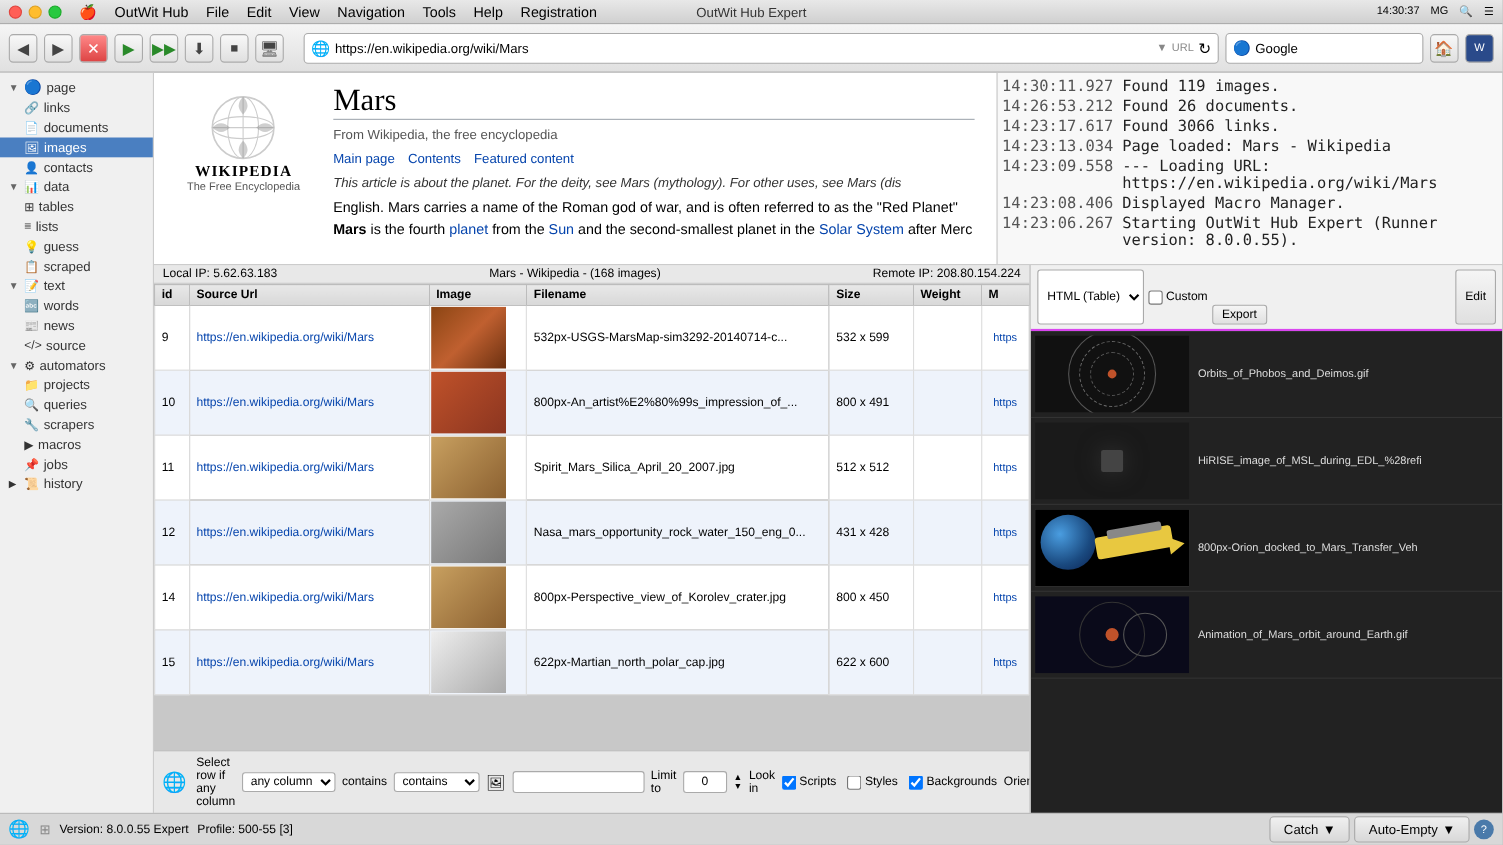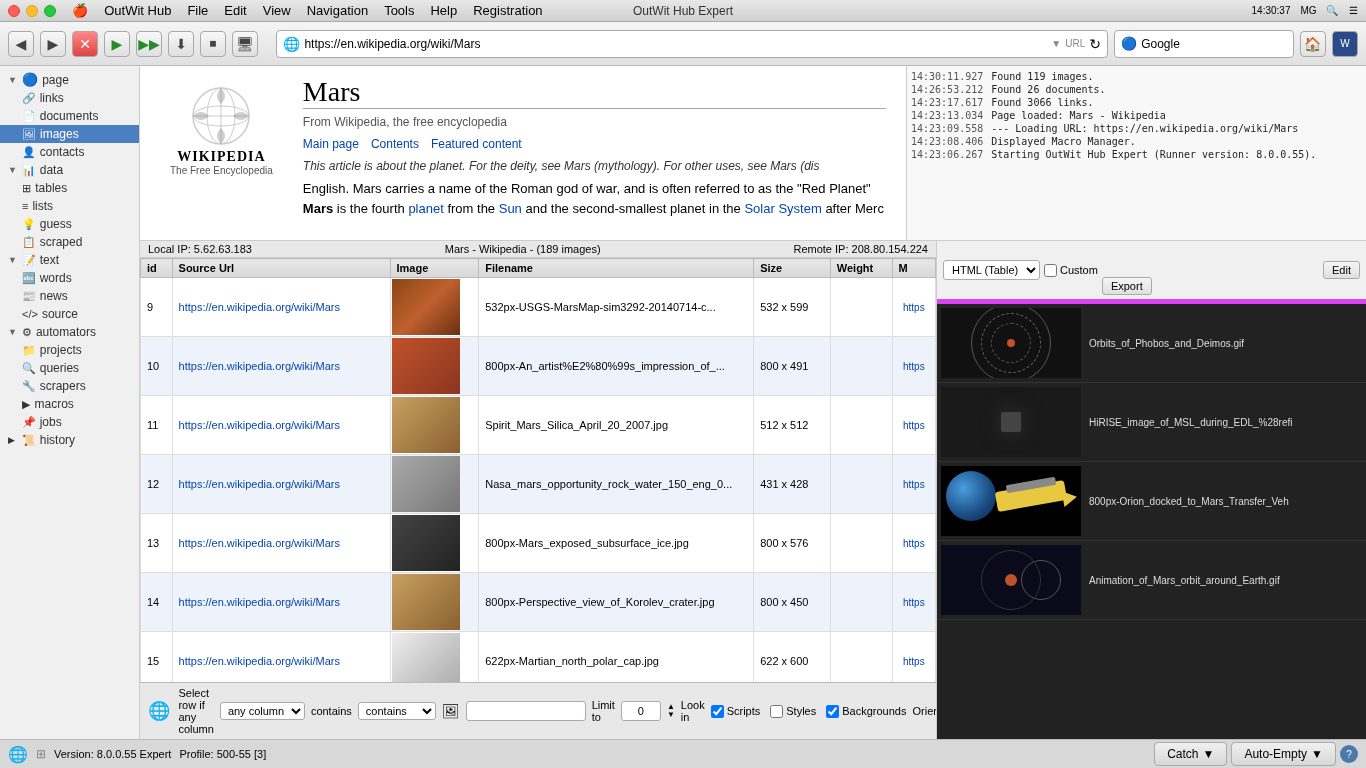--- a/index.html
+++ b/index.html
@@ -136,32 +136,31 @@
     }
     table.data-table td {
       border: 1px solid #ddd;
       padding: 2px 6px;
       vertical-align: middle;
     }
     table.data-table tr:nth-child(even) td { background: #eef3fb; }
     table.data-table tr:nth-child(odd) td { background: white; }
 
     
-    .log-entries { padding: 4px; font-size: 10px; font-family: monospace; overflow: auto; height: 100%; }
+    .log-entries { padding: 4px; font-size: 14px; font-family: monospace; overflow: auto; height: 100%; }
     .log-entry { display: flex; gap: 8px; padding: 1px 0; }
     .log-time { color: #555; white-space: nowrap; }
     .log-msg { color: #222; }
 
     
     .preview-toolbar {
       display: flex;
-      align-items: center;
       padding: 4px 6px;
       background: #f0f0f0;
-      border-bottom: 5px solid #d946ef;
+      border-bottom: 2px solid #d946ef;
       gap: 4px;
     }
     .preview-select {
       font-size: 11px;
       padding: 2px 4px;
       border: 1px solid #aaa;
       border-radius: 3px;
       background: white;
     }
     .preview-images { flex: 1; overflow-y: auto; background: #222; }
@@ -492,21 +491,21 @@
         </div>
 
       </div>
 
       <div class="data-area">
 
         <div class="data-table-pane">
 
           <div class="table-status">
             <span>Local IP:  5.62.63.183</span>
-            <span>Mars - Wikipedia - (189 images)</span>
+            <span>Mars - Wikipedia - (168 images)</span>
             <span>Remote IP:  208.80.154.224</span>
           </div>
 
           <div class="data-table-wrapper">
             <table class="data-table">
               <thead>
                 <tr>
                   <th>id</th>
                   <th>Source Url</th>
                   <th>Image</th>
@@ -555,31 +554,20 @@
     <td style="max-width:180px; overflow:hidden; text-overflow:ellipsis; white-space:nowrap; color:#0645ad; cursor:pointer;">https://en.wikipedia.org/wiki/Mars</td>
     <td style="padding:1px;">
       <div style="width:68px;height:56px;background:linear-gradient(135deg, #aaa 0%, #777 100%);"></div>
     </td>
     <td style="max-width:220px; overflow:hidden; text-overflow:ellipsis; white-space:nowrap;">Nasa_mars_opportunity_rock_water_150_eng_0...</td>
     <td>431 x 428</td>
     <td></td>
     <td style="max-width:40px; text-align:center; color:#0645ad; font-size:10px;">https</td>
   </tr>
                   <tr>
-    <td>13</td>
-    <td style="max-width:180px; overflow:hidden; text-overflow:ellipsis; white-space:nowrap; color:#0645ad; cursor:pointer;">https://en.wikipedia.org/wiki/Mars</td>
-    <td style="padding:1px;">
-      <div style="width:68px;height:56px;background:linear-gradient(135deg, #444 0%, #222 100%);"></div>
-    </td>
-    <td style="max-width:220px; overflow:hidden; text-overflow:ellipsis; white-space:nowrap;">800px-Mars_exposed_subsurface_ice.jpg</td>
-    <td>800 x 576</td>
-    <td></td>
-    <td style="max-width:40px; text-align:center; color:#0645ad; font-size:10px;">https</td>
-  </tr>
-                  <tr>
     <td>14</td>
     <td style="max-width:180px; overflow:hidden; text-overflow:ellipsis; white-space:nowrap; color:#0645ad; cursor:pointer;">https://en.wikipedia.org/wiki/Mars</td>
     <td style="padding:1px;">
       <div style="width:68px;height:56px;background:linear-gradient(135deg, #c8a060 0%, #8b6030 100%);"></div>
     </td>
     <td style="max-width:220px; overflow:hidden; text-overflow:ellipsis; white-space:nowrap;">800px-Perspective_view_of_Korolev_crater.jpg</td>
     <td>800 x 450</td>
     <td></td>
     <td style="max-width:40px; text-align:center; color:#0645ad; font-size:10px;">https</td>
   </tr>

